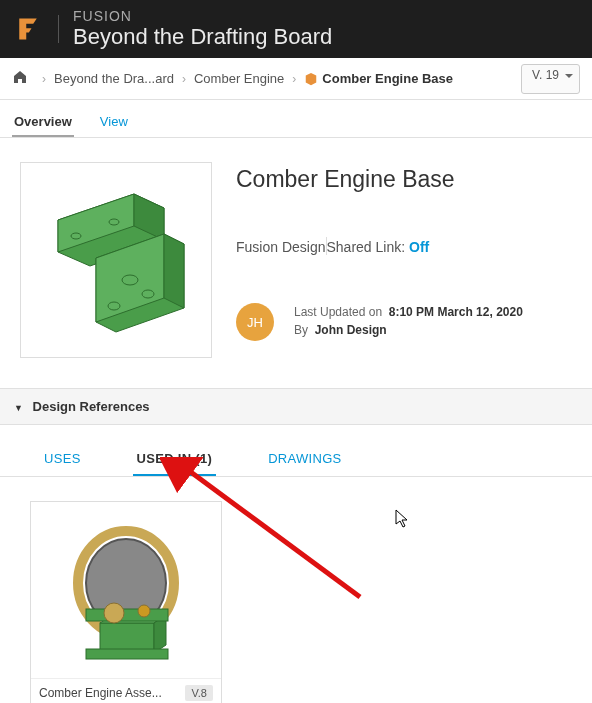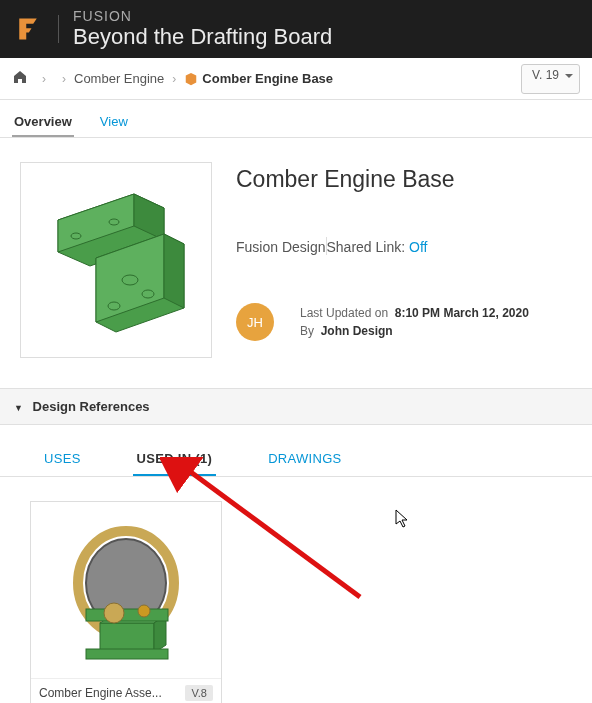--- a/index.html
+++ b/index.html
@@ -22,22 +22,22 @@
 .tabs { display: flex; gap: 24px; padding: 8px 12px 0; border-bottom: 1px solid #e0e0e0; }
 .tab { font-size: 13px; padding: 6px 2px; cursor: pointer; color: #0696d7; }
 .tab.active { color: #333; border-bottom: 2px solid #a3a3a3; font-weight: 700; }
 .content { padding: 24px 20px 12px; display: flex; gap: 24px; }
 .thumb-box { width: 192px; height: 196px; border: 1px solid #ddd; display: flex; align-items: center; justify-content: center; flex-shrink: 0; }
 .thumb-box svg { width: 160px; height: 160px; }
 .info { flex: 1; padding-top: 4px; }
 .info h1 { font-size: 23px; font-weight: 400; color: #333; margin-bottom: 44px; }
 .meta-row { display: flex; align-items: flex-end; gap: 0; font-size: 14px; color: #555; }
 .meta-sep { width: 1px; height: 18px; background: #ddd; }
-.shared-val { color: #0696d7; }
-.author-row { display: flex; align-items: center; gap: 26px; margin-top: 48px; }
+.shared-val { color: #0696d7; font-weight: bold; }
+.author-row { display: flex; gap: 20px; margin-top: 48px; }
 .avatar { width: 38px; height: 38px; border-radius: 50%; background: #e7a33e; color: #fff; display: flex; align-items: center; justify-content: center; font-size: 13px; font-weight: 500; }
 .author-info { font-size: 12px; color: #666; line-height: 1.5; }
 .author-info b { color: #333; font-weight: 600; }
 .section-hdr { background: #f5f5f5; border-top: 1px solid #e0e0e0; border-bottom: 1px solid #e0e0e0; padding: 10px 14px; font-size: 13px; font-weight: 600; color: #333; margin-top: 18px; cursor: pointer; }
 .section-hdr::before { content: "▼"; font-size: 9px; margin-right: 6px; }
 .ref-tabs { display: flex; gap: 48px; padding: 18px 40px 0; border-bottom: 1px solid #e0e0e0; }
 .ref-tab { font-size: 13px; padding: 8px 4px; cursor: pointer; color: #0696d7; letter-spacing: 0.3px; }
 .ref-tab.active { color: #333; font-weight: 600; border-bottom: 2px solid #0696d7; }
 .cards { padding: 24px 30px; position: relative; }
 .card { width: 192px; border: 1px solid #ddd; background: #fff; }
@@ -65,20 +65,21 @@
   </div>
 </div>
 
 <div class="breadcrumb">
   <span class="bc-home">
     <svg width="16" height="16" viewBox="0 0 16 16">
         <path fill="#555" d="M8 2 L14 7 L14 14 L10 14 L10 10 L6 10 L6 14 L2 14 L2 7 Z"></path>
       </svg>
   </span>
   <span class="bc-sep">›</span>
+  <span class="bc-link">Beyond the Dra...ard</span>
   <span class="bc-sep">›</span>
   <span class="bc-link">Comber Engine</span>
   <span class="bc-sep">›</span>
   <span class="bc-icon">
     <svg viewBox="0 0 16 16">
         <path fill="#e8913a" d="M8 1 L14 4 L14 12 L8 15 L2 12 L2 4 Z"></path>
       </svg>
   </span>
   <span class="bc-current">Comber Engine Base</span>
   <div class="ver-dd">

